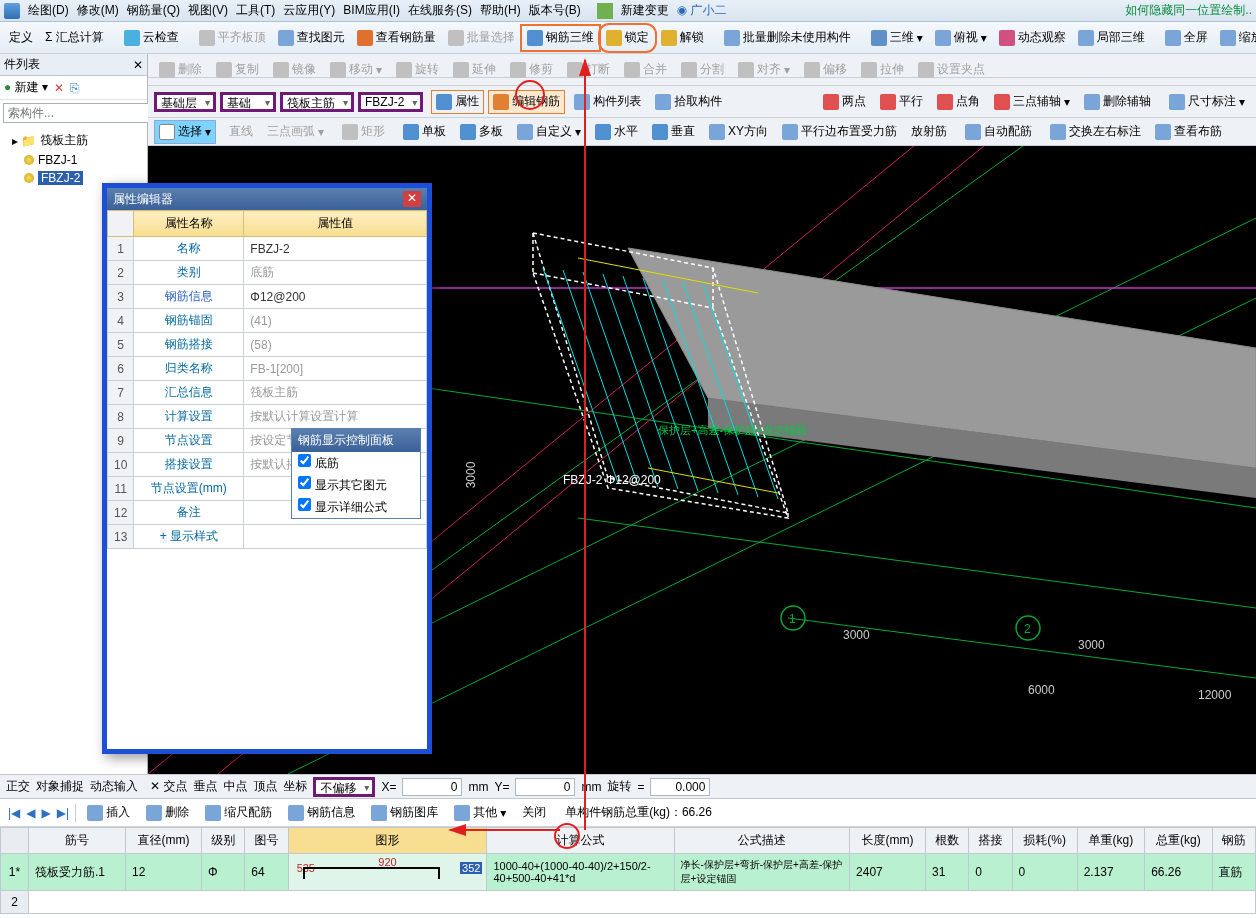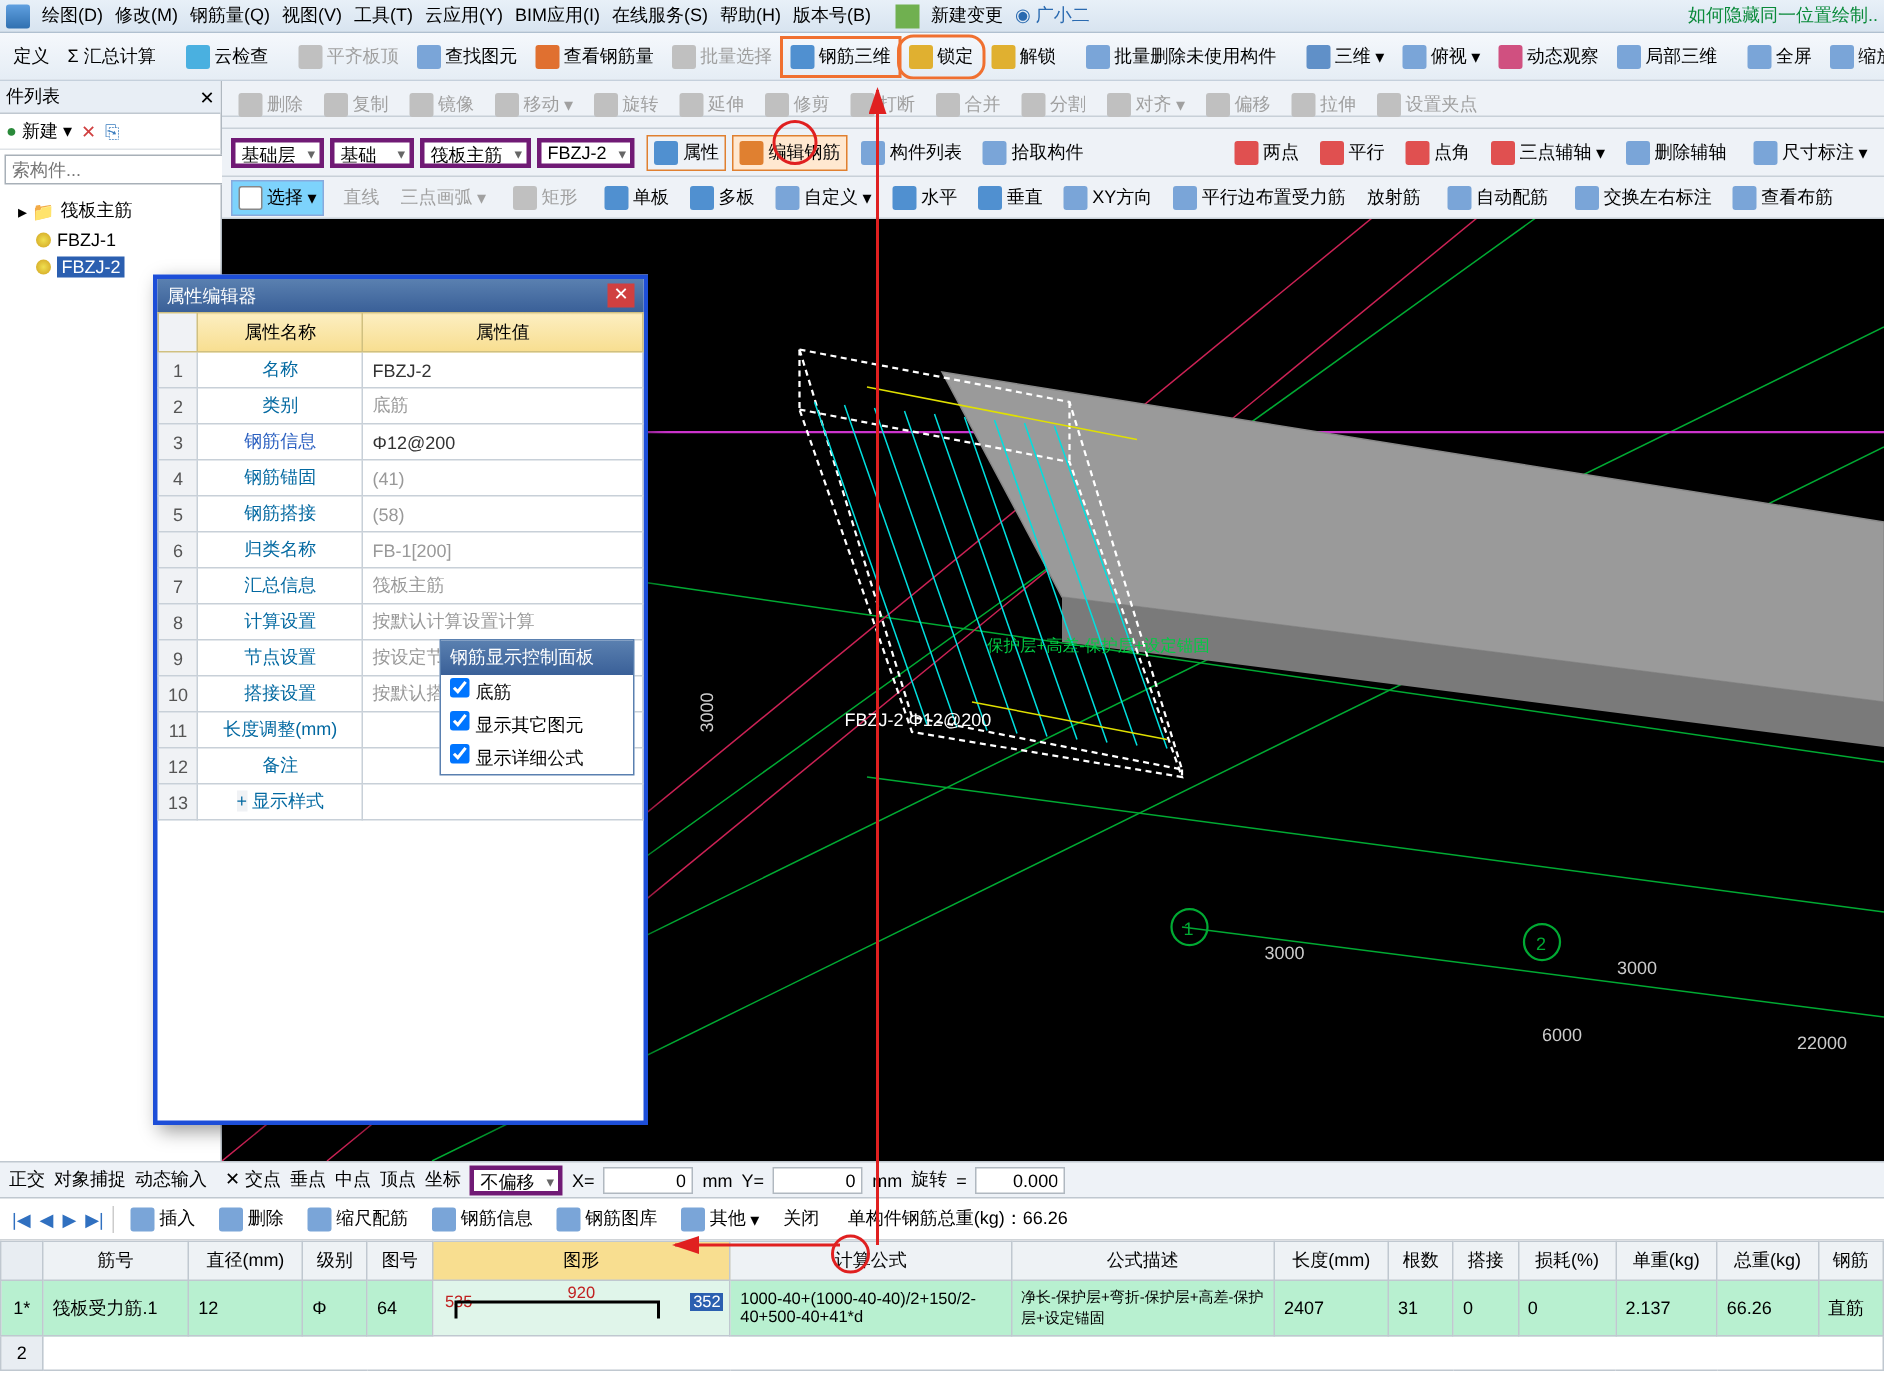--- a/index.html
+++ b/index.html
@@ -35,21 +35,21 @@
 .canvas-area { flex: 1; position: relative; background: #000; overflow: hidden; }
 .canvas-toolbar { position: absolute; top: 0; left: 0; right: 0; background: #eef2f7; height: 64px; z-index: 2; }
 .ct-row { display: flex; align-items: center; height: 32px; padding: 0 6px; gap: 4px; border-bottom: 1px solid #c8d0d8; overflow: hidden; }
 .combo { height: 20px; border: 3px solid #701a75; background: #fff; padding: 0 16px 0 4px; position: relative; min-width: 56px; }
 .combo::after { content: "▾"; position: absolute; right: 3px; top: 2px; color: #666; font-size: 10px; }
 
 .drawing { position: absolute; top: 64px; left: 0; right: 0; bottom: 0; }
 .drawing svg { width: 100%; height: 100%; }
 
 
-.prop-dialog { position: absolute; left: 102px; top: 183px; width: 330px; background: #fff; border: 3px solid #1d4ed8; box-shadow: 4px 4px 12px rgba(0,0,0,0.4); z-index: 10; }
+.prop-dialog { position: absolute; left: 102px; top: 183px; width: 330px; background: #fff; border: 5px solid #1d4ed8; box-shadow: 4px 4px 12px rgba(0,0,0,0.4); z-index: 10; }
 .dlg-title { height: 22px; background: linear-gradient(#5a80b0, #3a6098); color: #fff; display: flex; align-items: center; padding: 0 6px; }
 .dlg-close { margin-left: auto; width: 18px; height: 16px; background: #d04040; color: #fff; text-align: center; line-height: 14px; cursor: pointer; }
 .prop-grid { width: 100%; border-collapse: collapse; }
 .prop-grid th { background: linear-gradient(#fceec0, #f8de90); border: 1px solid #d0c080; padding: 4px; font-weight: normal; text-align: center; }
 .prop-grid td { border: 1px solid #c8d0d8; padding: 3px 6px; height: 19px; }
 .prop-grid .num { width: 22px; text-align: center; background: #f0f2f5; color: #555; }
 .prop-grid .name { width: 110px; text-align: center; color: #0369a1; }
 .prop-grid .val { color: #888; }
 .prop-grid .link { color: #2a5fc0; }
 .prop-grid .expand { width: 14px; text-align: center; background: #f0f2f5; }
@@ -413,21 +413,21 @@
           <line x1="0" y1="0" x2="30" y2="5" stroke="#c03030" stroke-width="2"></line>
           <line x1="0" y1="0" x2="-8" y2="-25" stroke="#30a030" stroke-width="2"></line>
           <line x1="0" y1="0" x2="0" y2="-18" stroke="#3060c0" stroke-width="2"></line>
         </g>
       </svg>
       <div class="dim-text" style="left:415px;top:355px;color:#fff;">FBZJ-2 Φ12@200</div>
       <div class="dim-text" style="left:310px;top:350px;transform:rotate(-90deg);">3000</div>
       <div class="dim-text" style="left:695px;top:510px;">3000</div>
       <div class="dim-text" style="left:930px;top:520px;">3000</div>
       <div class="dim-text" style="left:880px;top:565px;">6000</div>
-      <div class="dim-text" style="left:1050px;top:570px;">22000</div>
+      <div class="dim-text" style="left:1050px;top:570px;">12000</div>
       <div class="dim-text" style="left:510px;top:305px;color:#00cc44;font-size:11px;">保护层+高差-保护层+设定锚固</div>
     </div>
   </div>
 </div>
 
 <div class="prop-dialog">
   <div class="dlg-title">
       <span>属性编辑器</span>
       <span class="dlg-close">✕</span>
     </div>
@@ -485,21 +485,21 @@
           <td class="name ">节点设置</td>
           <td class="val" style="color:#999">按设定节点设置计算</td>
         </tr>
         <tr>
           <td class="num">10</td>
           <td class="name ">搭接设置</td>
           <td class="val" style="color:#999">按默认搭接设置计算</td>
         </tr>
         <tr>
           <td class="num">11</td>
-          <td class="name ">长度调整(mm)</td>
+          <td class="name ">节点设置(mm)</td>
           <td class="val" style="color:#333"></td>
         </tr>
         <tr>
           <td class="num">12</td>
           <td class="name ">备注</td>
           <td class="val" style="color:#333"></td>
         </tr>
         <tr>
           <td class="num">13</td>
           <td class="name " colspan="1"><span class="expand">+</span> 显示样式</td>

